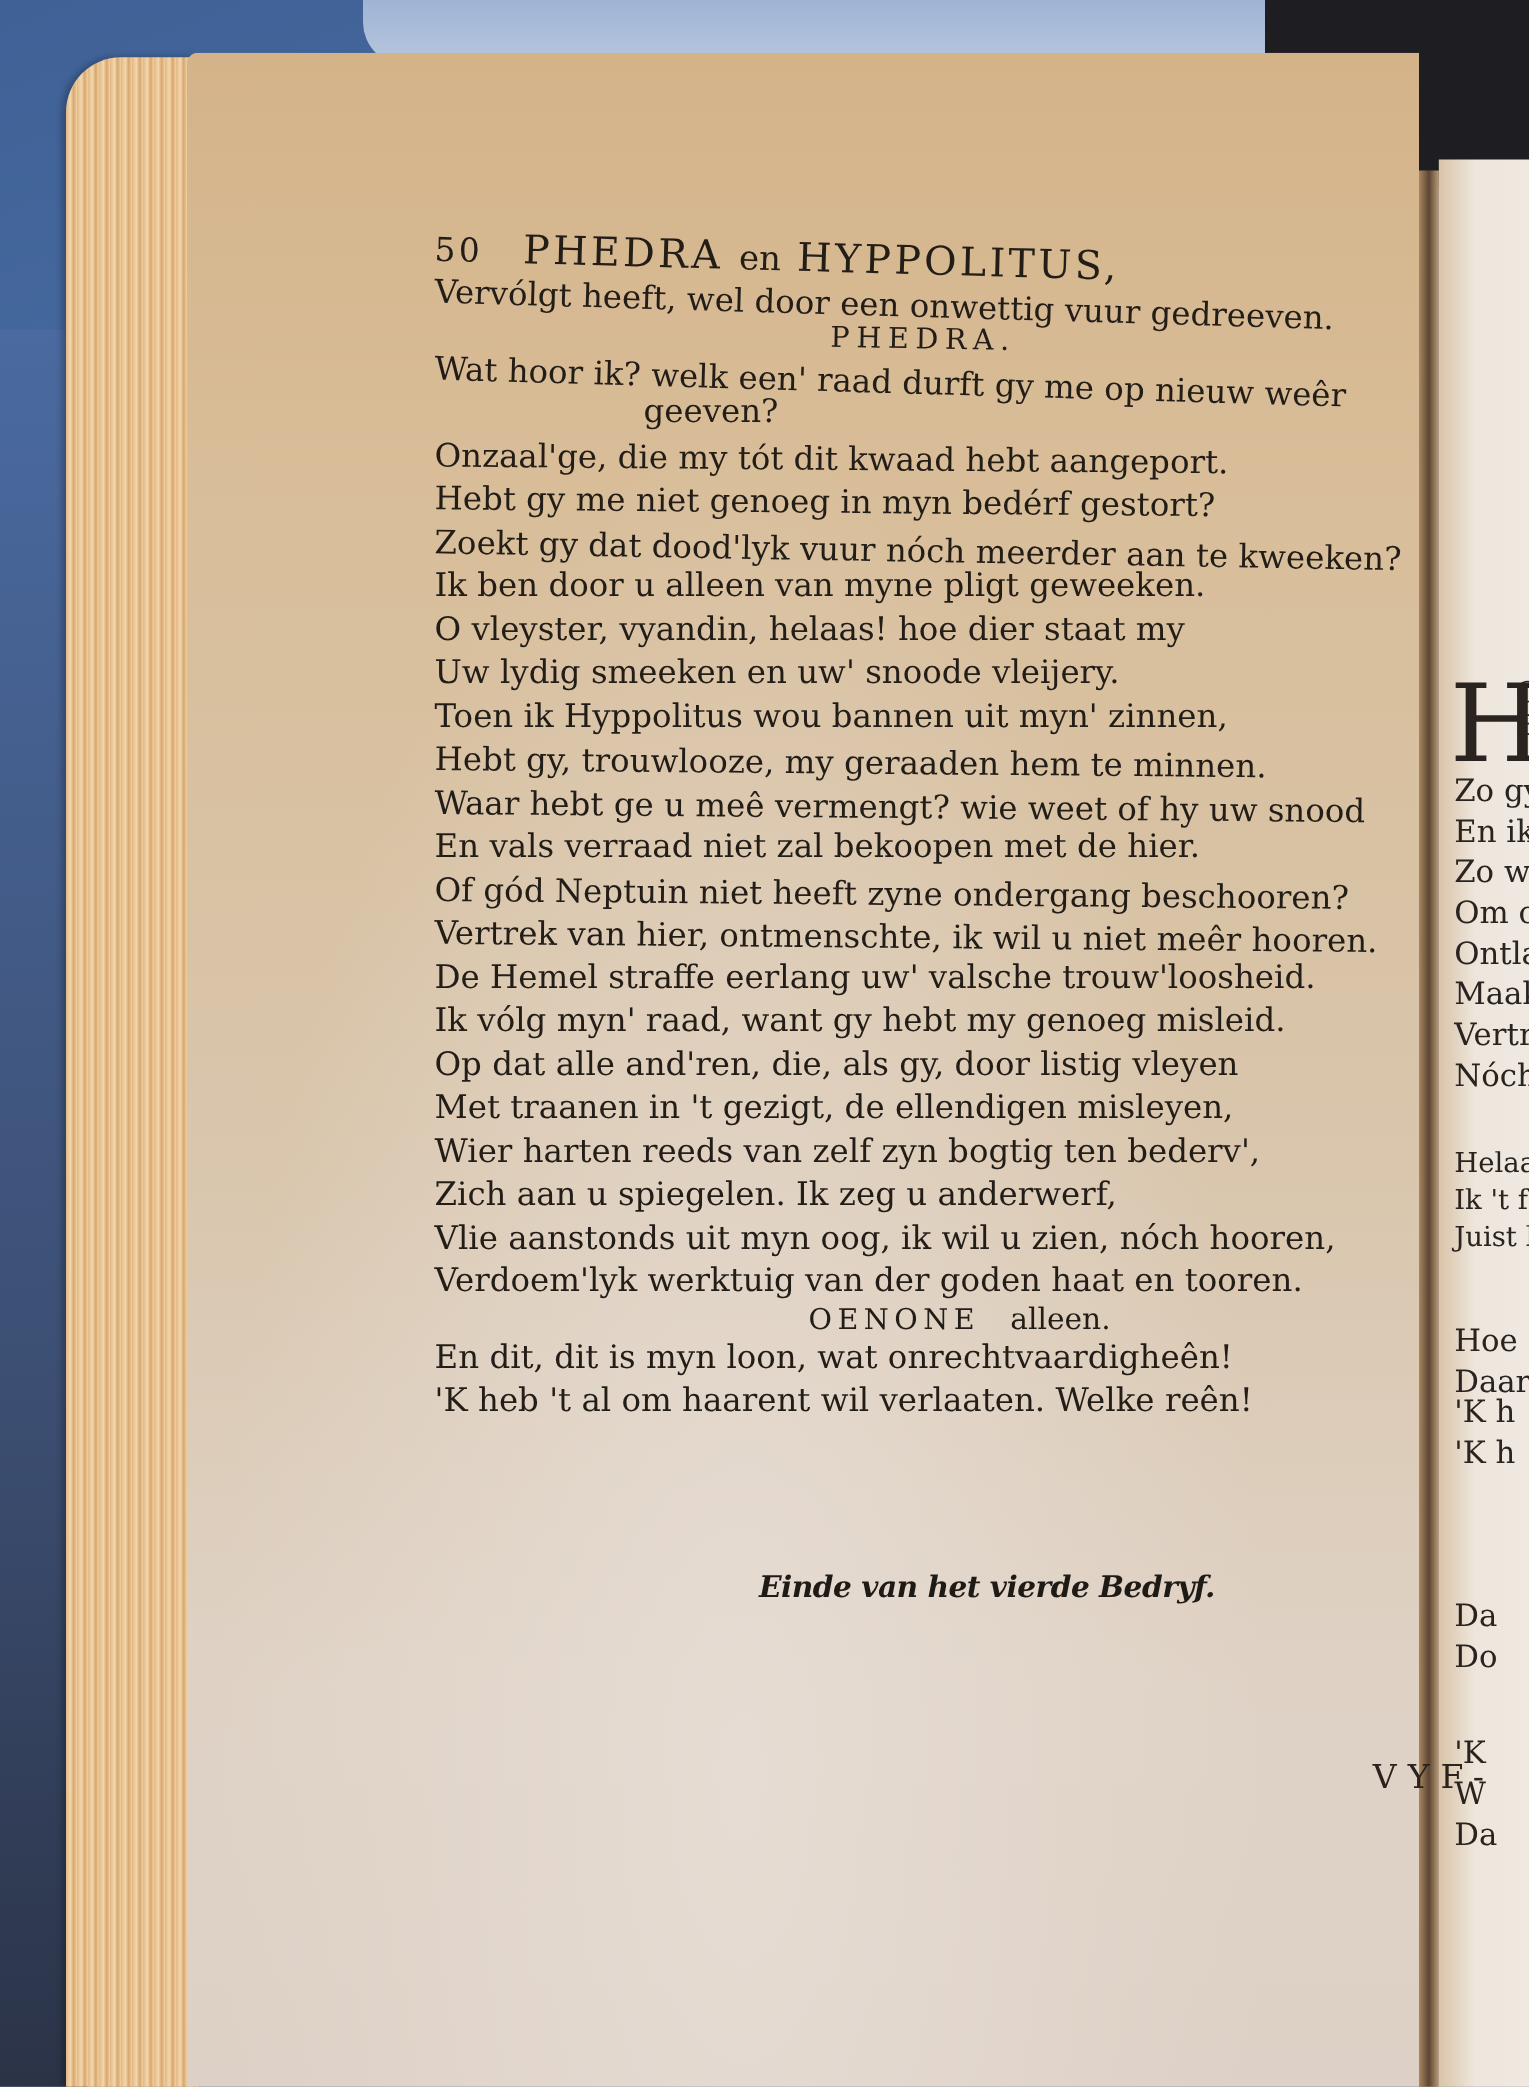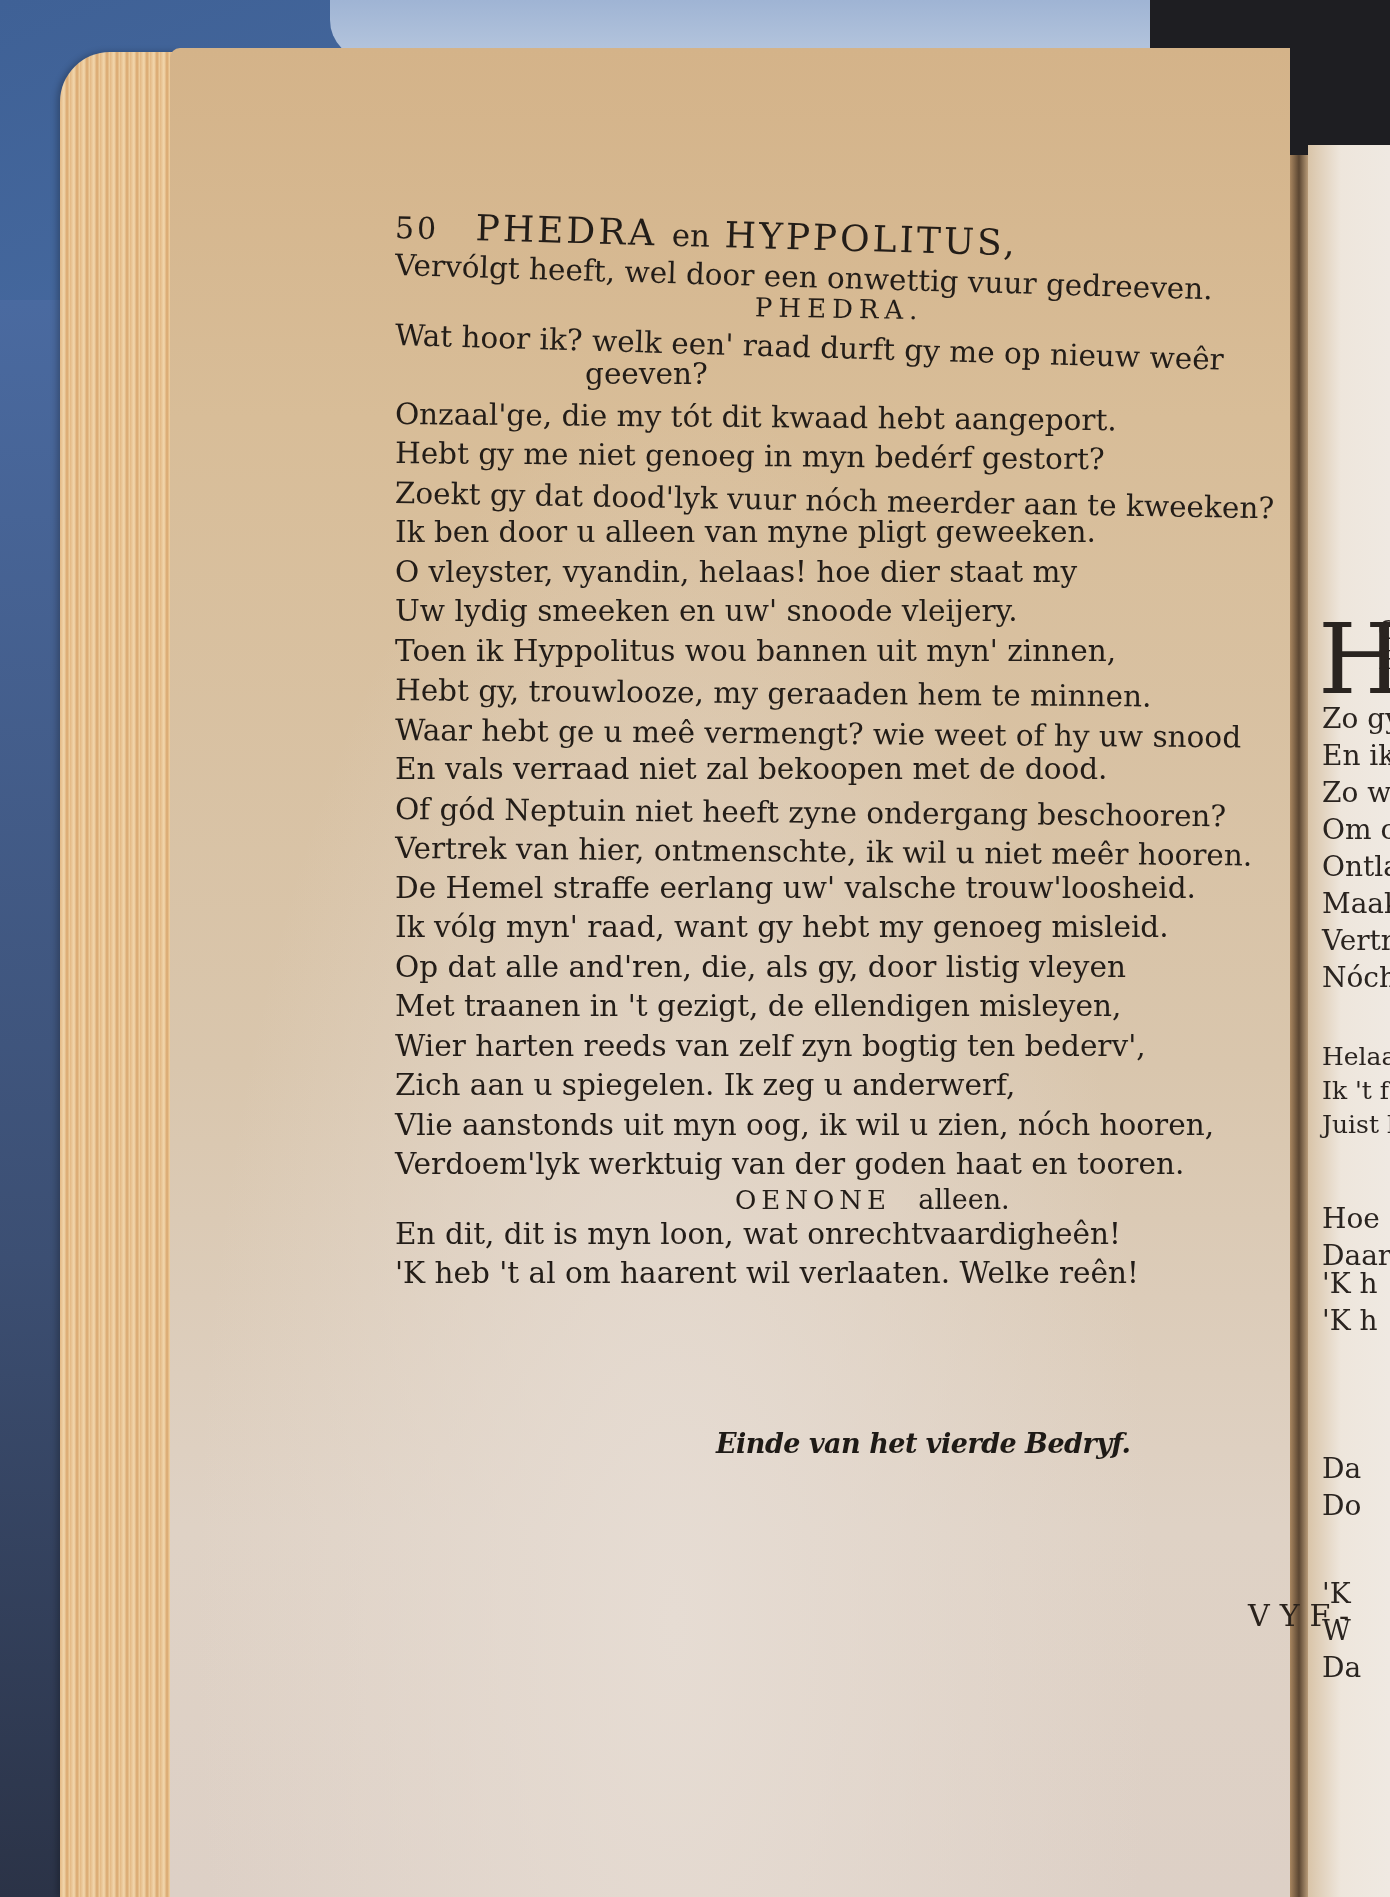--- a/index.html
+++ b/index.html
@@ -61,21 +61,21 @@
     font-size:26px; letter-spacing:6px; line-height:30px;
     white-space:nowrap;
   }
   .speaker.center1 { padding-left:360px; }
   .speaker.center2 { padding-left:340px; letter-spacing:5px; }
   .speaker .aside { letter-spacing:0; font-size:27px; margin-left:14px; }
   .tilt-a { transform: rotate(1.7deg); transform-origin:left; }
   .tilt-b { transform: rotate(1.0deg); transform-origin:left; }
   .tilt-c { transform: rotate(0.5deg); transform-origin:left; }
   .act-end {
-    position:absolute; left:716px; top:1428px;
+    position:absolute; left:690px; top:1428px;
     font-family: "DejaVu Serif", serif; font-style:italic; font-weight:bold;
     font-size:27px; color:#1e1a16; white-space:nowrap; letter-spacing:-0.5px;
   }
   .catchword {
     position:absolute; left:1248px; top:1598px;
     font-size:30px; letter-spacing:10px; color:#2a221c;
   }
   .rp-text {
     position:absolute; left:14px; font-size:28px; line-height:37px; color:#2a2420;
     white-space:nowrap;
@@ -147,21 +147,21 @@
   <div class="verse indent">geeven?</div>
   <div class="verse tilt-c">Onzaal'ge, die my tót dit kwaad hebt aangeport.</div>
   <div class="verse tilt-c">Hebt gy me niet genoeg in myn bedérf gestort?</div>
   <div class="verse tilt-b">Zoekt gy dat dood'lyk vuur nóch meerder aan te kweeken?</div>
   <div class="verse">Ik ben door u alleen van myne pligt geweeken.</div>
   <div class="verse">O vleyster, vyandin, helaas! hoe dier staat my</div>
   <div class="verse">Uw lydig smeeken en uw' snoode vleijery.</div>
   <div class="verse">Toen ik Hyppolitus wou bannen uit myn' zinnen,</div>
   <div class="verse tilt-c">Hebt gy, trouwlooze, my geraaden hem te minnen.</div>
   <div class="verse tilt-c">Waar hebt ge u meê vermengt? wie weet of hy uw snood</div>
-  <div class="verse">En vals verraad niet zal bekoopen met de dood.</div>
+  <div class="verse">En vals verraad niet zal bekoopen met de hier.</div>
   <div class="verse tilt-c">Of gód Neptuin niet heeft zyne ondergang beschooren?</div>
   <div class="verse tilt-c">Vertrek van hier, ontmenschte, ik wil u niet meêr hooren.</div>
   <div class="verse">De Hemel straffe eerlang uw' valsche trouw'loosheid.</div>
   <div class="verse">Ik vólg myn' raad, want gy hebt my genoeg misleid.</div>
   <div class="verse">Op dat alle and'ren, die, als gy, door listig vleyen</div>
   <div class="verse">Met traanen in 't gezigt, de ellendigen misleyen,</div>
   <div class="verse">Wier harten reeds van zelf zyn bogtig ten bederv',</div>
   <div class="verse">Zich aan u spiegelen. Ik zeg u anderwerf,</div>
   <div class="verse">Vlie aanstonds uit myn oog, ik wil u zien, nóch hooren,</div>
   <div class="verse">Verdoem'lyk werktuig van der goden haat en tooren.</div>

